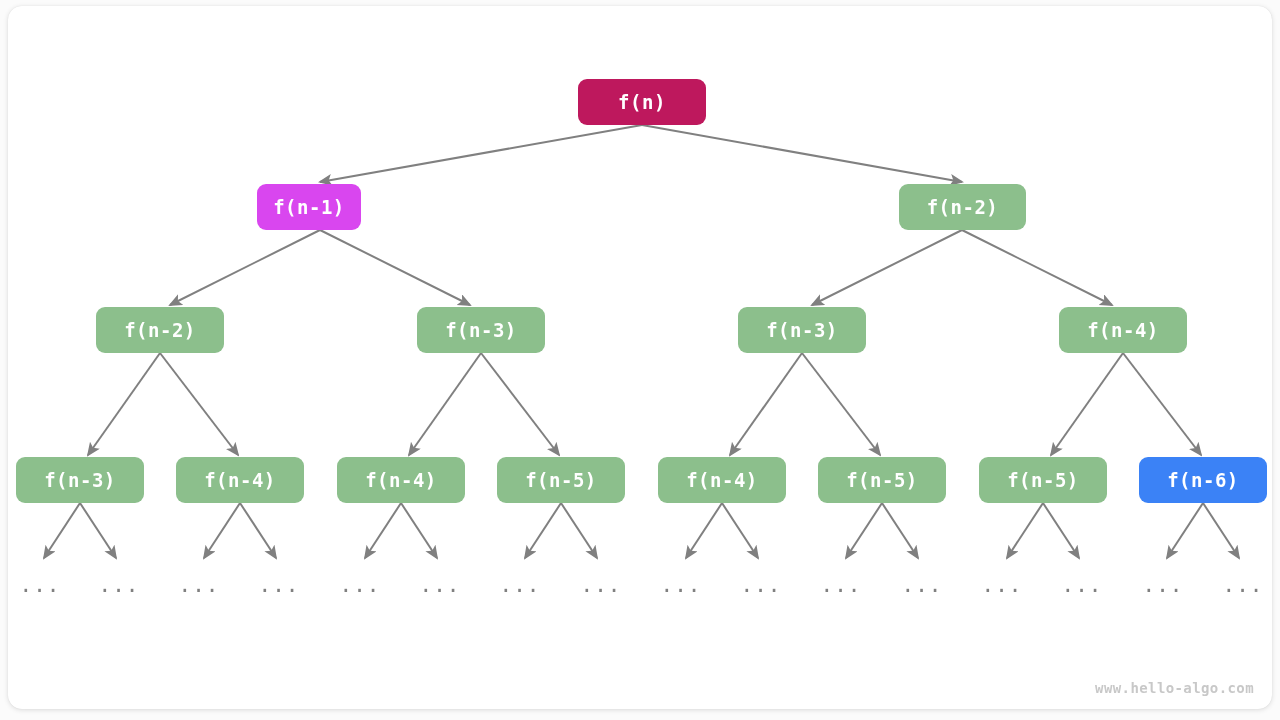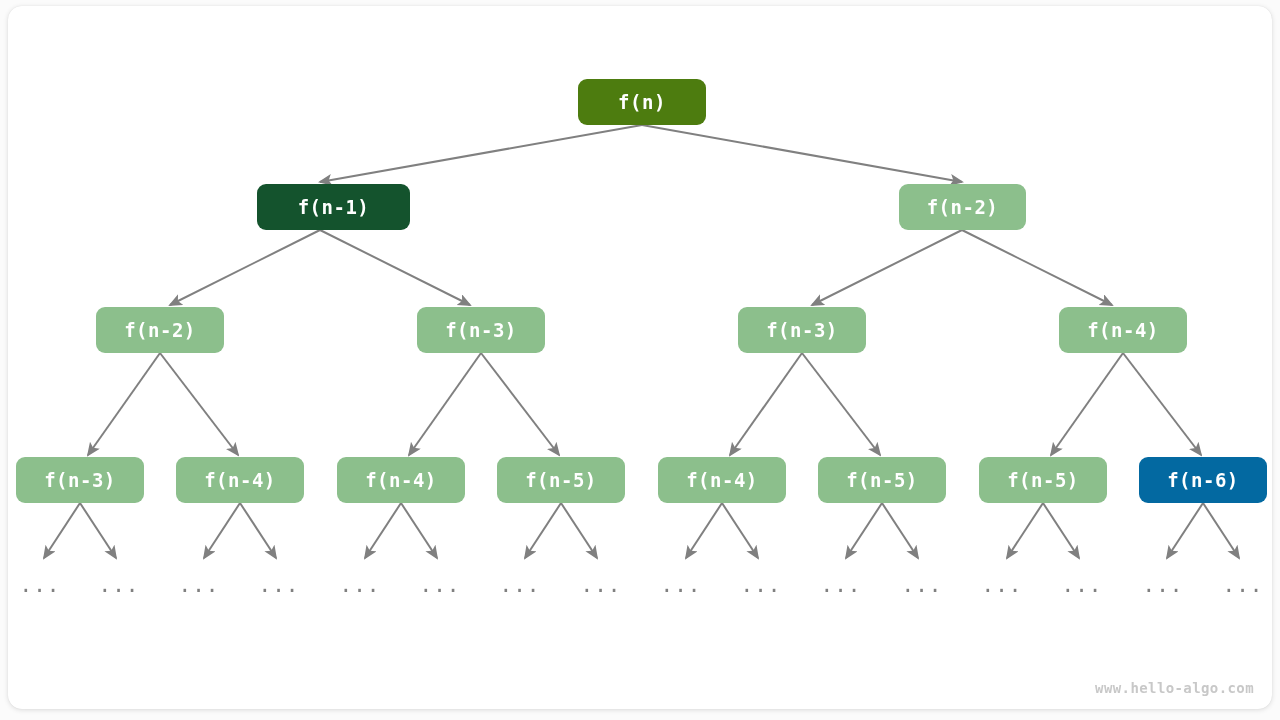--- a/index.html
+++ b/index.html
@@ -113,35 +113,35 @@
         <line x1="882" y1="503" x2="846" y2="558" stroke="#808080" stroke-width="2" marker-end="url(#arrowhead)"></line>
         <line x1="882" y1="503" x2="918" y2="558" stroke="#808080" stroke-width="2" marker-end="url(#arrowhead)"></line>
         <line x1="1043" y1="503" x2="1007" y2="558" stroke="#808080" stroke-width="2" marker-end="url(#arrowhead)"></line>
         <line x1="1043" y1="503" x2="1079" y2="558" stroke="#808080" stroke-width="2" marker-end="url(#arrowhead)"></line>
         <line x1="1203" y1="503" x2="1167" y2="558" stroke="#808080" stroke-width="2" marker-end="url(#arrowhead)"></line>
         <line x1="1203" y1="503" x2="1239" y2="558" stroke="#808080" stroke-width="2" marker-end="url(#arrowhead)"></line>
       </g>
   </svg>
 
   <div id="node-layer">
-      <div class="node" style="left: 578px; top: 79px; width: 128px; background: #4d7c0f; color: rgb(255, 255, 255);">f(n)</div>
-      <div class="node" style="left: 257px; top: 184px; width: 153px; background: #14532d; color: rgb(255, 255, 255);">f(n-1)</div>
+      <div class="node" style="left: 578px; top: 79px; width: 128px; background: #be185d; color: rgb(255, 255, 255);">f(n)</div>
+      <div class="node" style="left: 257px; top: 184px; width: 104px; background: #d946ef; color: rgb(255, 255, 255);">f(n-1)</div>
       <div class="node" style="left: 899px; top: 184px; width: 127px; background: rgb(140, 191, 140); color: rgb(255, 255, 255);">f(n-2)</div>
       <div class="node" style="left: 96px; top: 307px; width: 128px; background: rgb(140, 191, 140); color: rgb(255, 255, 255);">f(n-2)</div>
       <div class="node" style="left: 417px; top: 307px; width: 128px; background: rgb(140, 191, 140); color: rgb(255, 255, 255);">f(n-3)</div>
       <div class="node" style="left: 738px; top: 307px; width: 128px; background: rgb(140, 191, 140); color: rgb(255, 255, 255);">f(n-3)</div>
       <div class="node" style="left: 1059px; top: 307px; width: 128px; background: rgb(140, 191, 140); color: rgb(255, 255, 255);">f(n-4)</div>
       <div class="node" style="left: 16px; top: 457px; width: 128px; background: rgb(140, 191, 140); color: rgb(255, 255, 255);">f(n-3)</div>
       <div class="node" style="left: 176px; top: 457px; width: 128px; background: rgb(140, 191, 140); color: rgb(255, 255, 255);">f(n-4)</div>
       <div class="node" style="left: 337px; top: 457px; width: 128px; background: rgb(140, 191, 140); color: rgb(255, 255, 255);">f(n-4)</div>
       <div class="node" style="left: 497px; top: 457px; width: 128px; background: rgb(140, 191, 140); color: rgb(255, 255, 255);">f(n-5)</div>
       <div class="node" style="left: 658px; top: 457px; width: 128px; background: rgb(140, 191, 140); color: rgb(255, 255, 255);">f(n-4)</div>
       <div class="node" style="left: 818px; top: 457px; width: 128px; background: rgb(140, 191, 140); color: rgb(255, 255, 255);">f(n-5)</div>
       <div class="node" style="left: 979px; top: 457px; width: 128px; background: rgb(140, 191, 140); color: rgb(255, 255, 255);">f(n-5)</div>
-      <div class="node" style="left: 1139px; top: 457px; width: 128px; background: #0369a1; color: rgb(255, 255, 255);">f(n-6)</div>
+      <div class="node" style="left: 1139px; top: 457px; width: 128px; background: #3b82f6; color: rgb(255, 255, 255);">f(n-6)</div>
     </div>
   <div id="ellipsis-layer">
       <div class="ellipsis" style="left: 40px; top: 575px; color: rgb(128, 128, 128);">...</div>
       <div class="ellipsis" style="left: 119px; top: 575px; color: rgb(128, 128, 128);">...</div>
       <div class="ellipsis" style="left: 199px; top: 575px; color: rgb(128, 128, 128);">...</div>
       <div class="ellipsis" style="left: 279px; top: 575px; color: rgb(128, 128, 128);">...</div>
       <div class="ellipsis" style="left: 360px; top: 575px; color: rgb(128, 128, 128);">...</div>
       <div class="ellipsis" style="left: 440px; top: 575px; color: rgb(128, 128, 128);">...</div>
       <div class="ellipsis" style="left: 520px; top: 575px; color: rgb(128, 128, 128);">...</div>
       <div class="ellipsis" style="left: 601px; top: 575px; color: rgb(128, 128, 128);">...</div>

